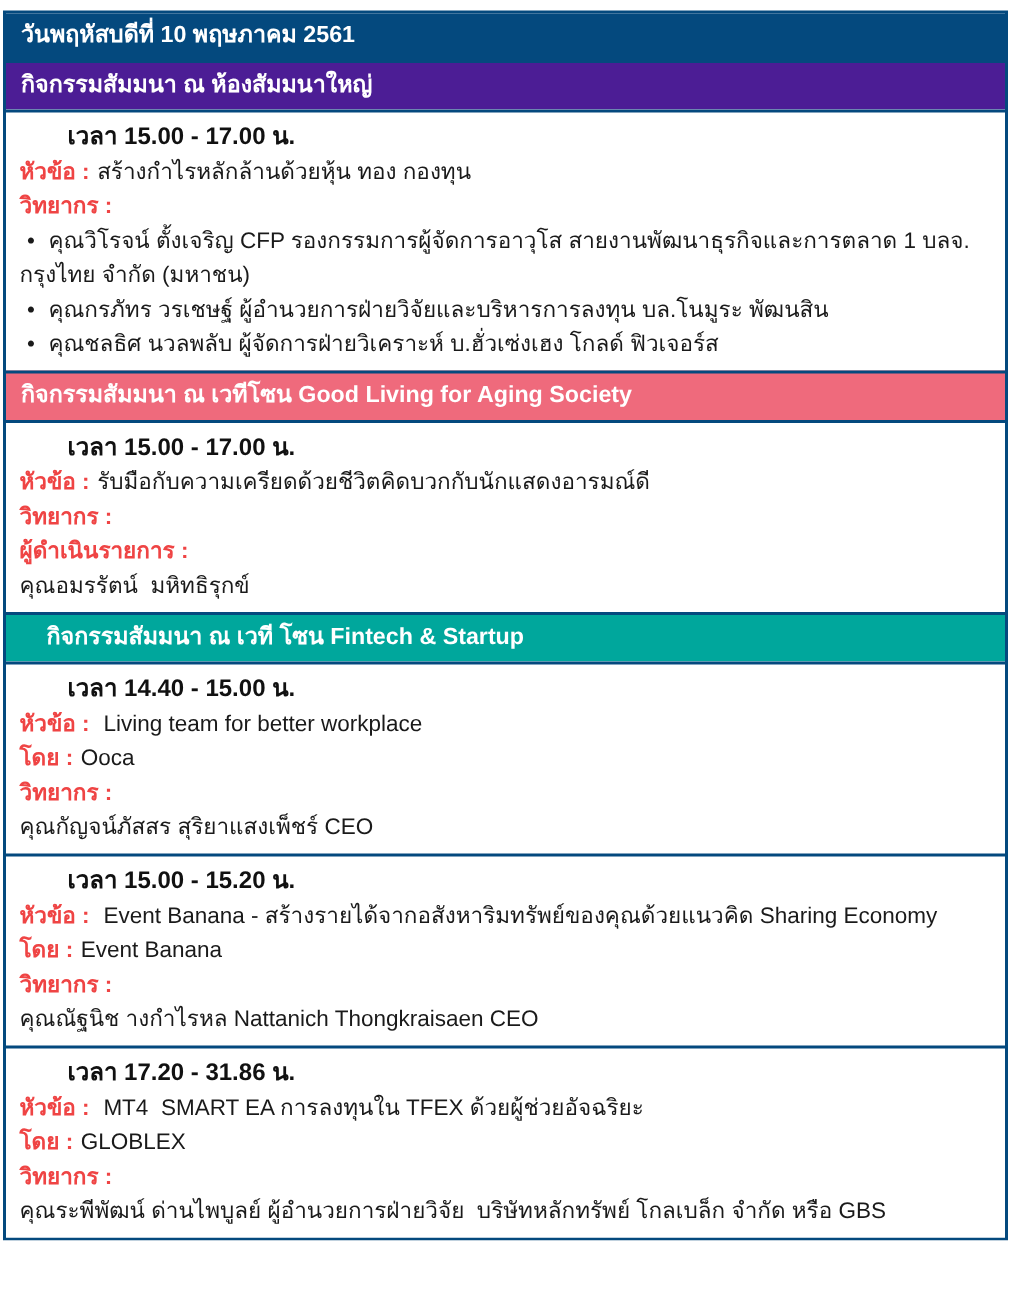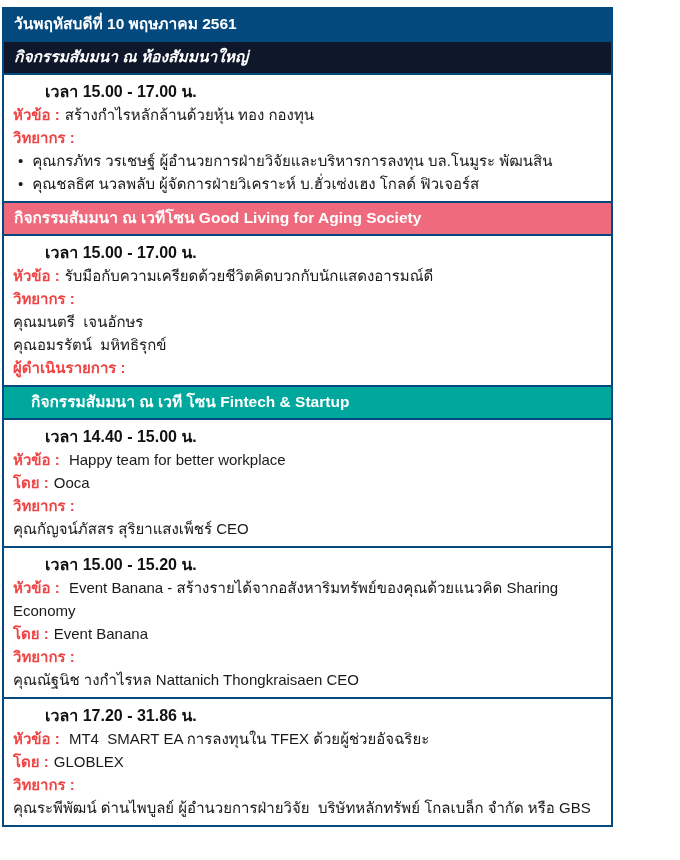--- a/index.html
+++ b/index.html
@@ -3,21 +3,21 @@
 <meta charset="utf-8">
 <style>
   html, body {
     margin: 0; padding: 0;
     background: #ffffff;
     width: 680px;
     font-family: "Liberation Sans", "DejaVu Sans", sans-serif;
   }
   .schedule {
     box-sizing: border-box;
-    width: 611px;
+    width: 670px;
     margin: 7px 0 0 2px;
     border: 2px solid #04497e;
   }
   .row { box-sizing: border-box; }
   .row + .row { border-top: 2px solid #04497e; }
   .bar {
     padding: 5px 10px 6px 10px;
     font-size: 15.5px;
     font-weight: bold;
     line-height: 20px;
@@ -53,30 +53,33 @@
 </style>
 </head>
 <body>
 
 <div class="schedule">
 
   <div class="row bar date-bar">
     <span>วันพฤหัสบดีที่ 10 พฤษภาคม 2561</span>
   </div>
 
-  <div class="row bar" style="background: #0f172a; font-style: italic;">
+  <div class="row bar" style="background: #4c1d95;">
     <span>กิจกรรมสัมมนา ณ ห้องสัมมนาใหญ่</span>
   </div>
   <div class="row cell">
     <div class="time-line">เวลา 15.00 - 17.00 น.</div>
     <div class="line">
       <span class="lbl">หัวข้อ :</span><span class="txt">สร้างกำไรหลักล้านด้วยหุ้น ทอง กองทุน</span>
     </div>
     <div class="line">
       <span class="lbl">วิทยากร :</span><span class="txt"></span>
+    </div>
+    <div class="line">
+      <span class="bullet-glyph">•</span><span class="txt">คุณวิโรจน์ ตั้งเจริญ CFP รองกรรมการผู้จัดการอาวุโส สายงานพัฒนาธุรกิจและการตลาด 1 บลจ. กรุงไทย จำกัด (มหาชน)</span>
     </div>
     <div class="line">
       <span class="bullet-glyph">•</span><span class="txt">คุณกรภัทร วรเชษฐ์ ผู้อำนวยการฝ่ายวิจัยและบริหารการลงทุน บล.โนมูระ พัฒนสิน</span>
     </div>
     <div class="line">
       <span class="bullet-glyph">•</span><span class="txt">คุณชลธิศ นวลพลับ ผู้จัดการฝ่ายวิเคราะห์ บ.ฮั่วเซ่งเฮง โกลด์ ฟิวเจอร์ส</span>
     </div>
   </div>
 
   <div class="row bar" style="background: rgb(239, 106, 124);">
@@ -84,38 +87,35 @@
   </div>
   <div class="row cell">
     <div class="time-line">เวลา 15.00 - 17.00 น.</div>
     <div class="line">
       <span class="lbl">หัวข้อ :</span><span class="txt">รับมือกับความเครียดด้วยชีวิตคิดบวกกับนักแสดงอารมณ์ดี</span>
     </div>
     <div class="line">
       <span class="lbl">วิทยากร :</span><span class="txt"></span>
     </div>
     <div class="line">
-      <span class="txt">คุณมนตรี  เจนอักษร</span>
+      <span class="lbl">ผู้ดำเนินรายการ :</span><span class="txt"></span>
     </div>
     <div class="line">
       <span class="txt">คุณอมรรัตน์  มหิทธิรุกข์</span>
-    </div>
-    <div class="line">
-      <span class="lbl">ผู้ดำเนินรายการ :</span><span class="txt"></span>
     </div>
   </div>
 
   <div class="row bar" style="background: rgb(0, 167, 156); padding-left: 27px;">
     <span>กิจกรรมสัมมนา ณ เวที โซน Fintech &amp; Startup</span>
   </div>
 
   <div class="row cell">
     <div class="time-line">เวลา 14.40 - 15.00 น.</div>
     <div class="line">
-      <span class="lbl">หัวข้อ :</span><span class="txt"> Happy team for better workplace</span>
+      <span class="lbl">หัวข้อ :</span><span class="txt"> Living team for better workplace</span>
     </div>
     <div class="line">
       <span class="lbl">โดย :</span><span class="txt">Ooca</span>
     </div>
     <div class="line">
       <span class="lbl">วิทยากร :</span><span class="txt"></span>
     </div>
     <div class="line">
       <span class="txt">คุณกัญจน์ภัสสร สุริยาแสงเพ็ชร์ CEO</span>
     </div>

